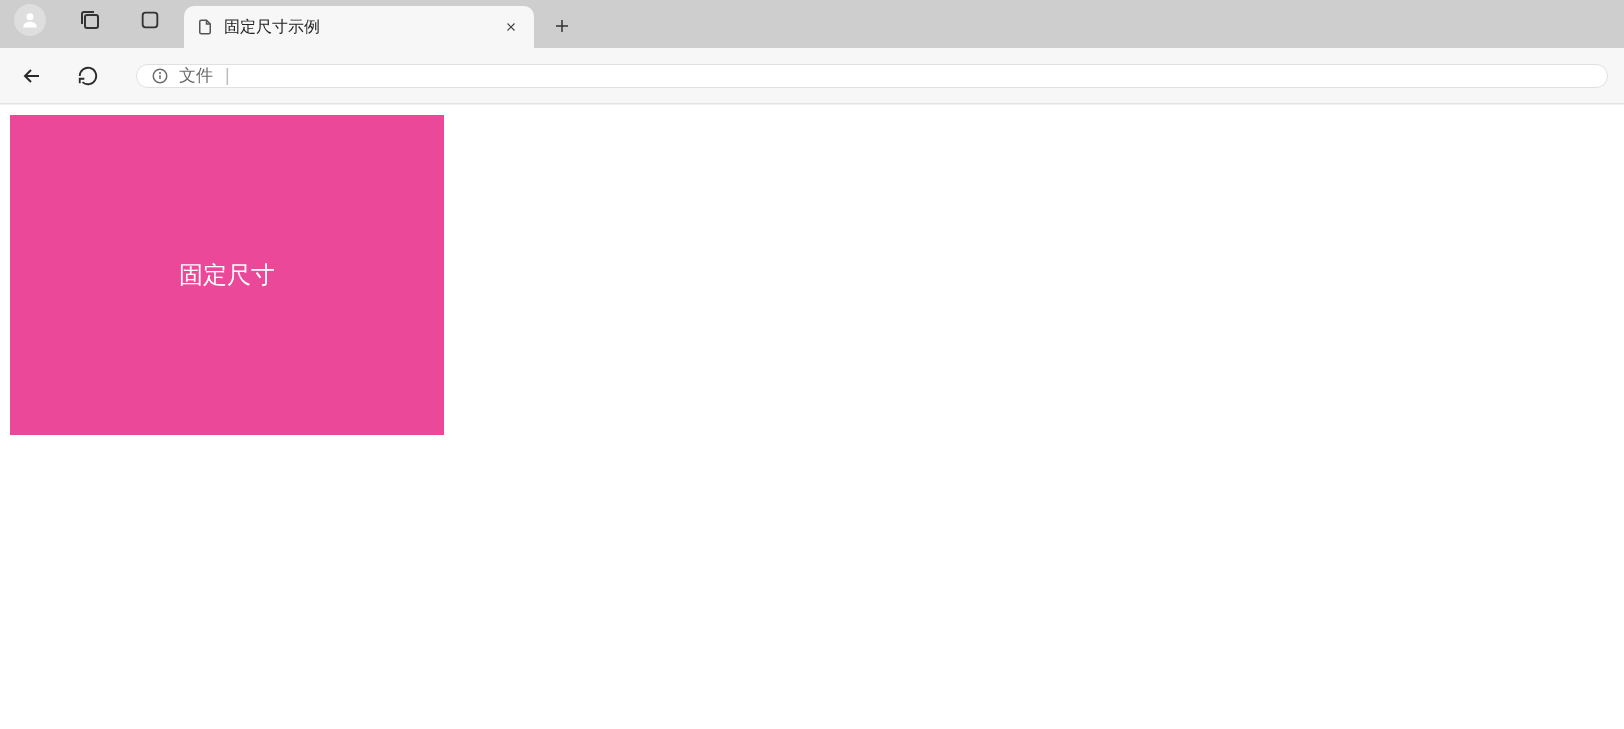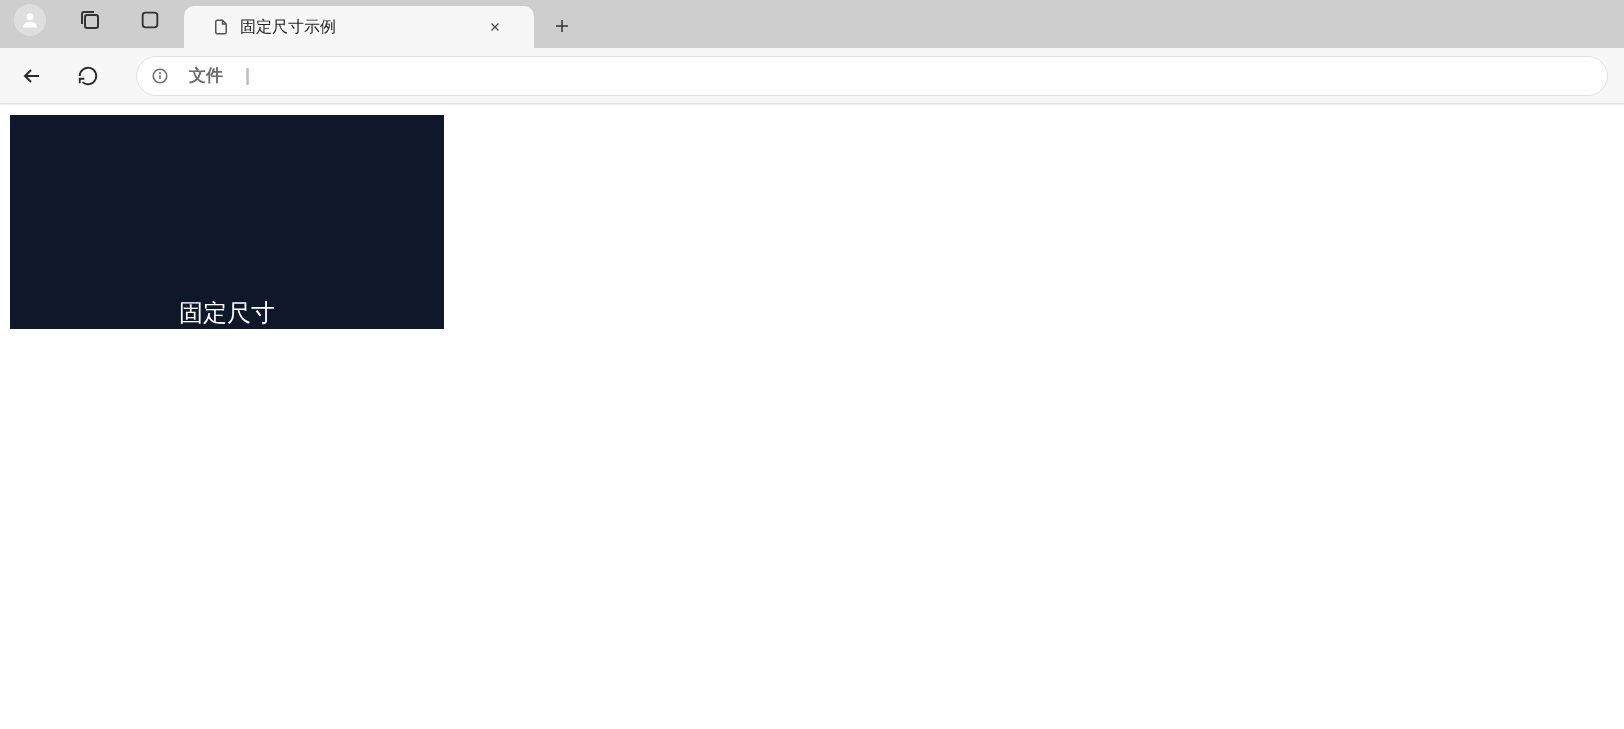--- a/index.html
+++ b/index.html
@@ -40,21 +40,21 @@
       display: flex;
       align-items: center;
       justify-content: center;
     }
     .tab {
       background: #f7f7f7;
       height: 42px;
       border-radius: 10px 10px 0 0;
       display: flex;
       align-items: center;
-      padding: 0 28px;
+      padding: 0 12px;
       gap: 10px;
       min-width: 350px;
       margin-left: 4px;
     }
     .tab-title {
       font-size: 16px;
       color: #222;
       flex: 1;
     }
     .tab-close {
@@ -88,30 +88,29 @@
     .nav-btn {
       width: 32px;
       height: 32px;
       display: flex;
       align-items: center;
       justify-content: center;
       color: #3a3a3a;
     }
     .address-bar {
       flex: 1;
-      height: 40px;
+      height: 24px;
       background: #fff;
       border-radius: 20px;
       border: 1px solid #e0e0e0;
       display: flex;
       align-items: center;
       padding: 0 14px;
-      gap: 20px;
+      gap: 10px;
       margin-left: 8px;
-      font-weight: bold;
     }
     .addr-prefix {
       color: #6b6b6b;
       font-size: 17px;
     }
     .addr-sep {
       color: #bbb;
       font-size: 18px;
       margin: 0 2px;
     }
@@ -120,25 +119,25 @@
       font-size: 17px;
     }
     .page-content {
       background: #fff;
       padding: 10px;
       height: calc(729px - 48px - 56px);
       border-top: 1px solid #f0f0f0;
     }
     .fixed-box {
       width: 434px;
-      height: 214px;
-      background: #0f172a;
+      height: 320px;
+      background: #ec4899;
       color: #fff;
       display: flex;
-      align-items: flex-end;
+      align-items: center;
       justify-content: center;
       font-size: 24px;
     }
     svg { display: block; }
   </style>
 </head>
 <body>
 
 <div class="browser-chrome">
   <div class="chrome-controls">

